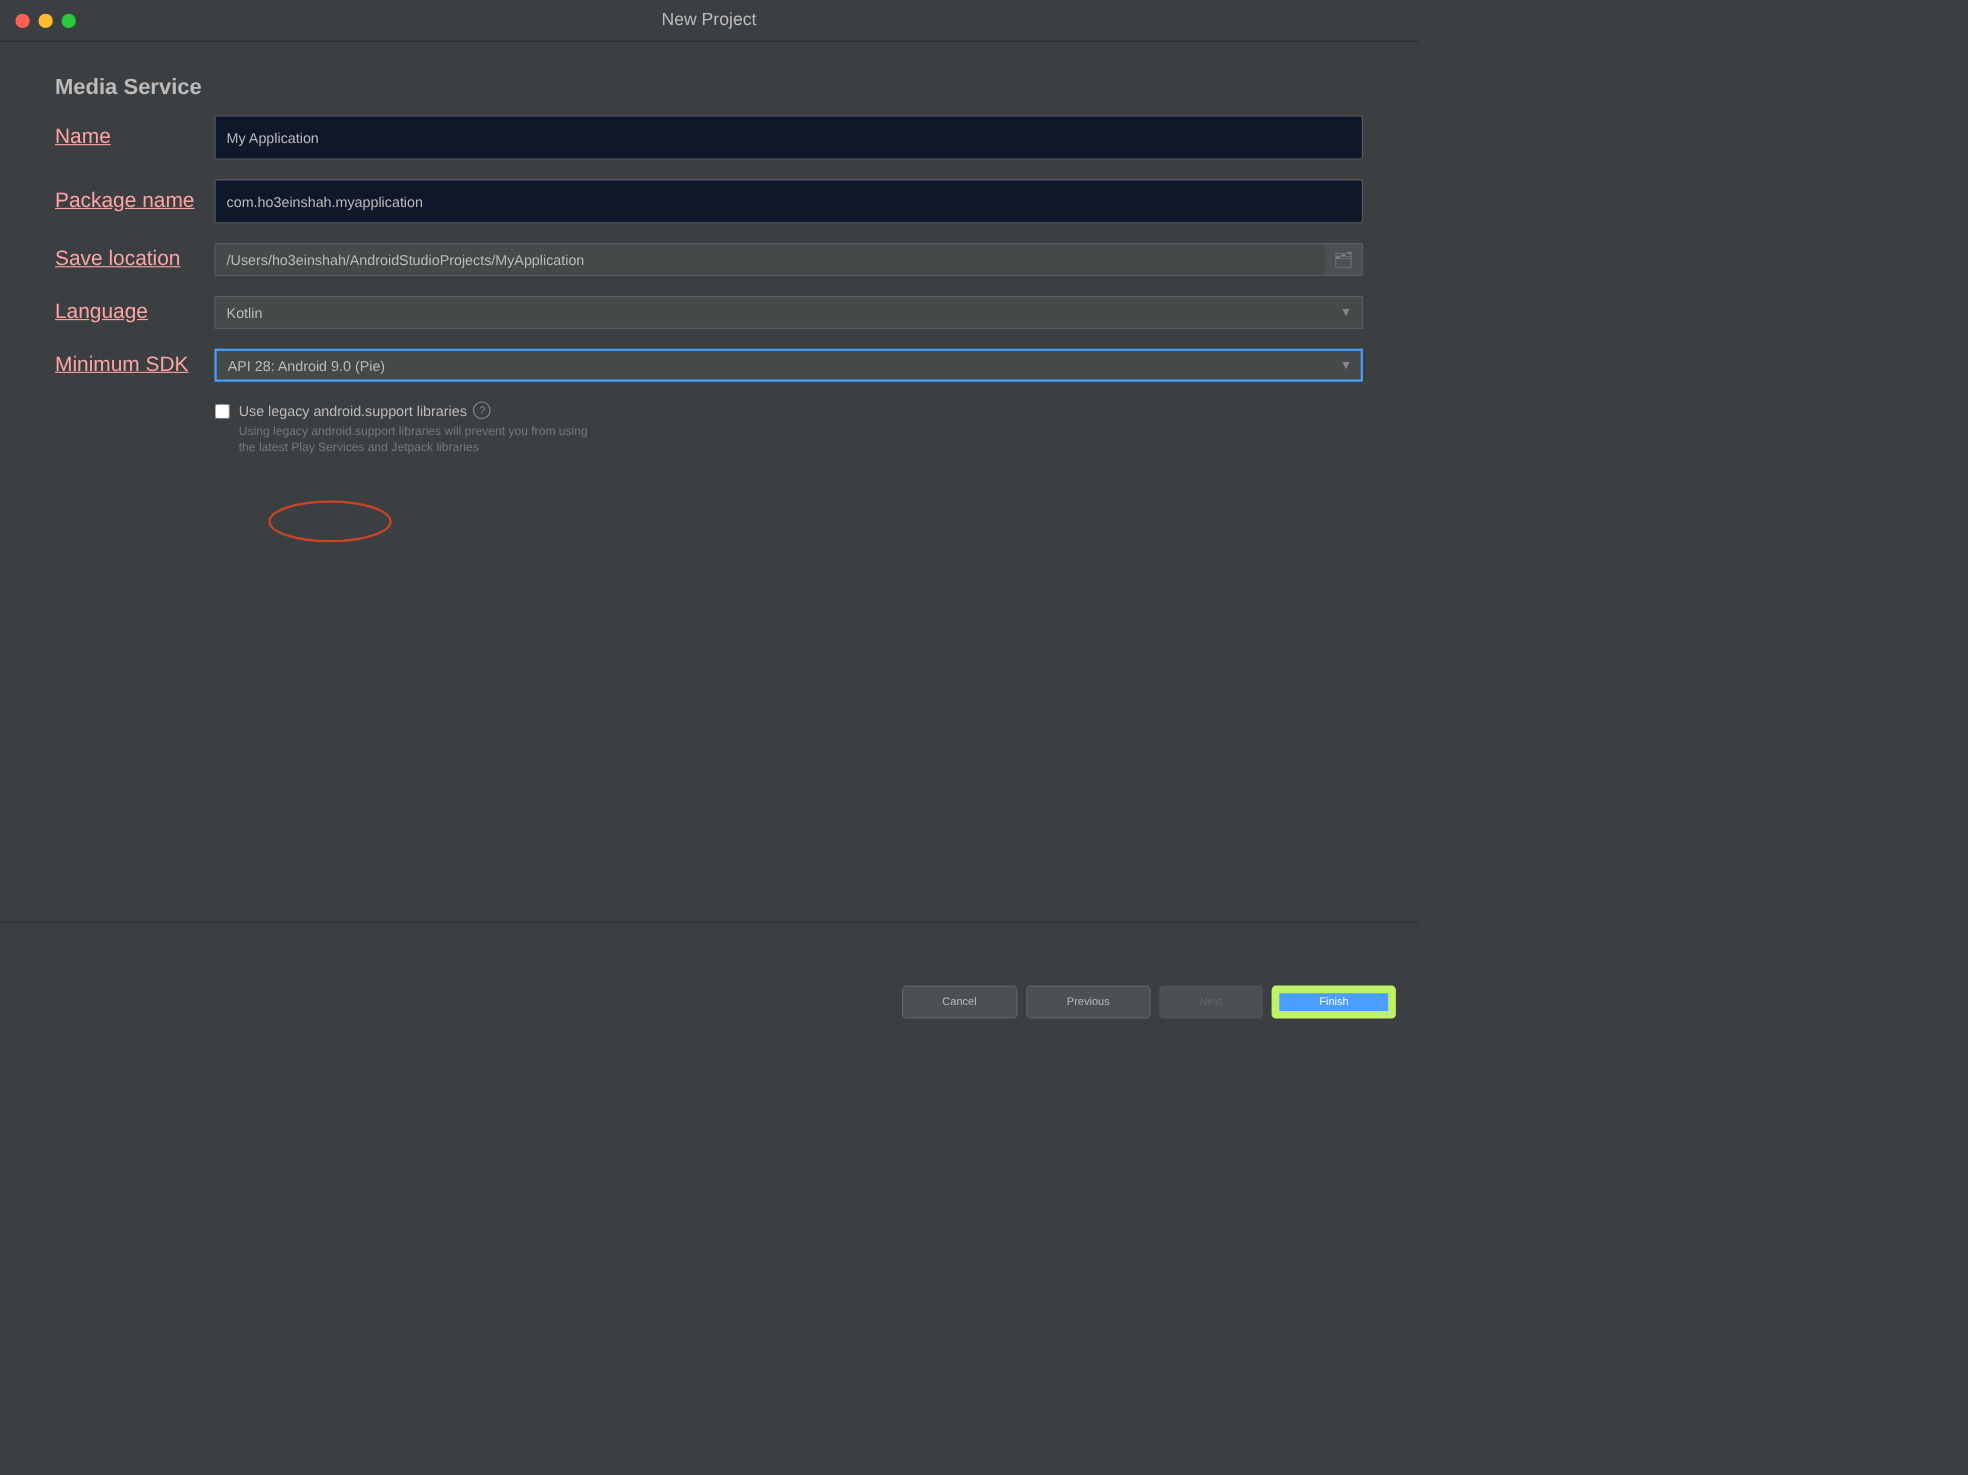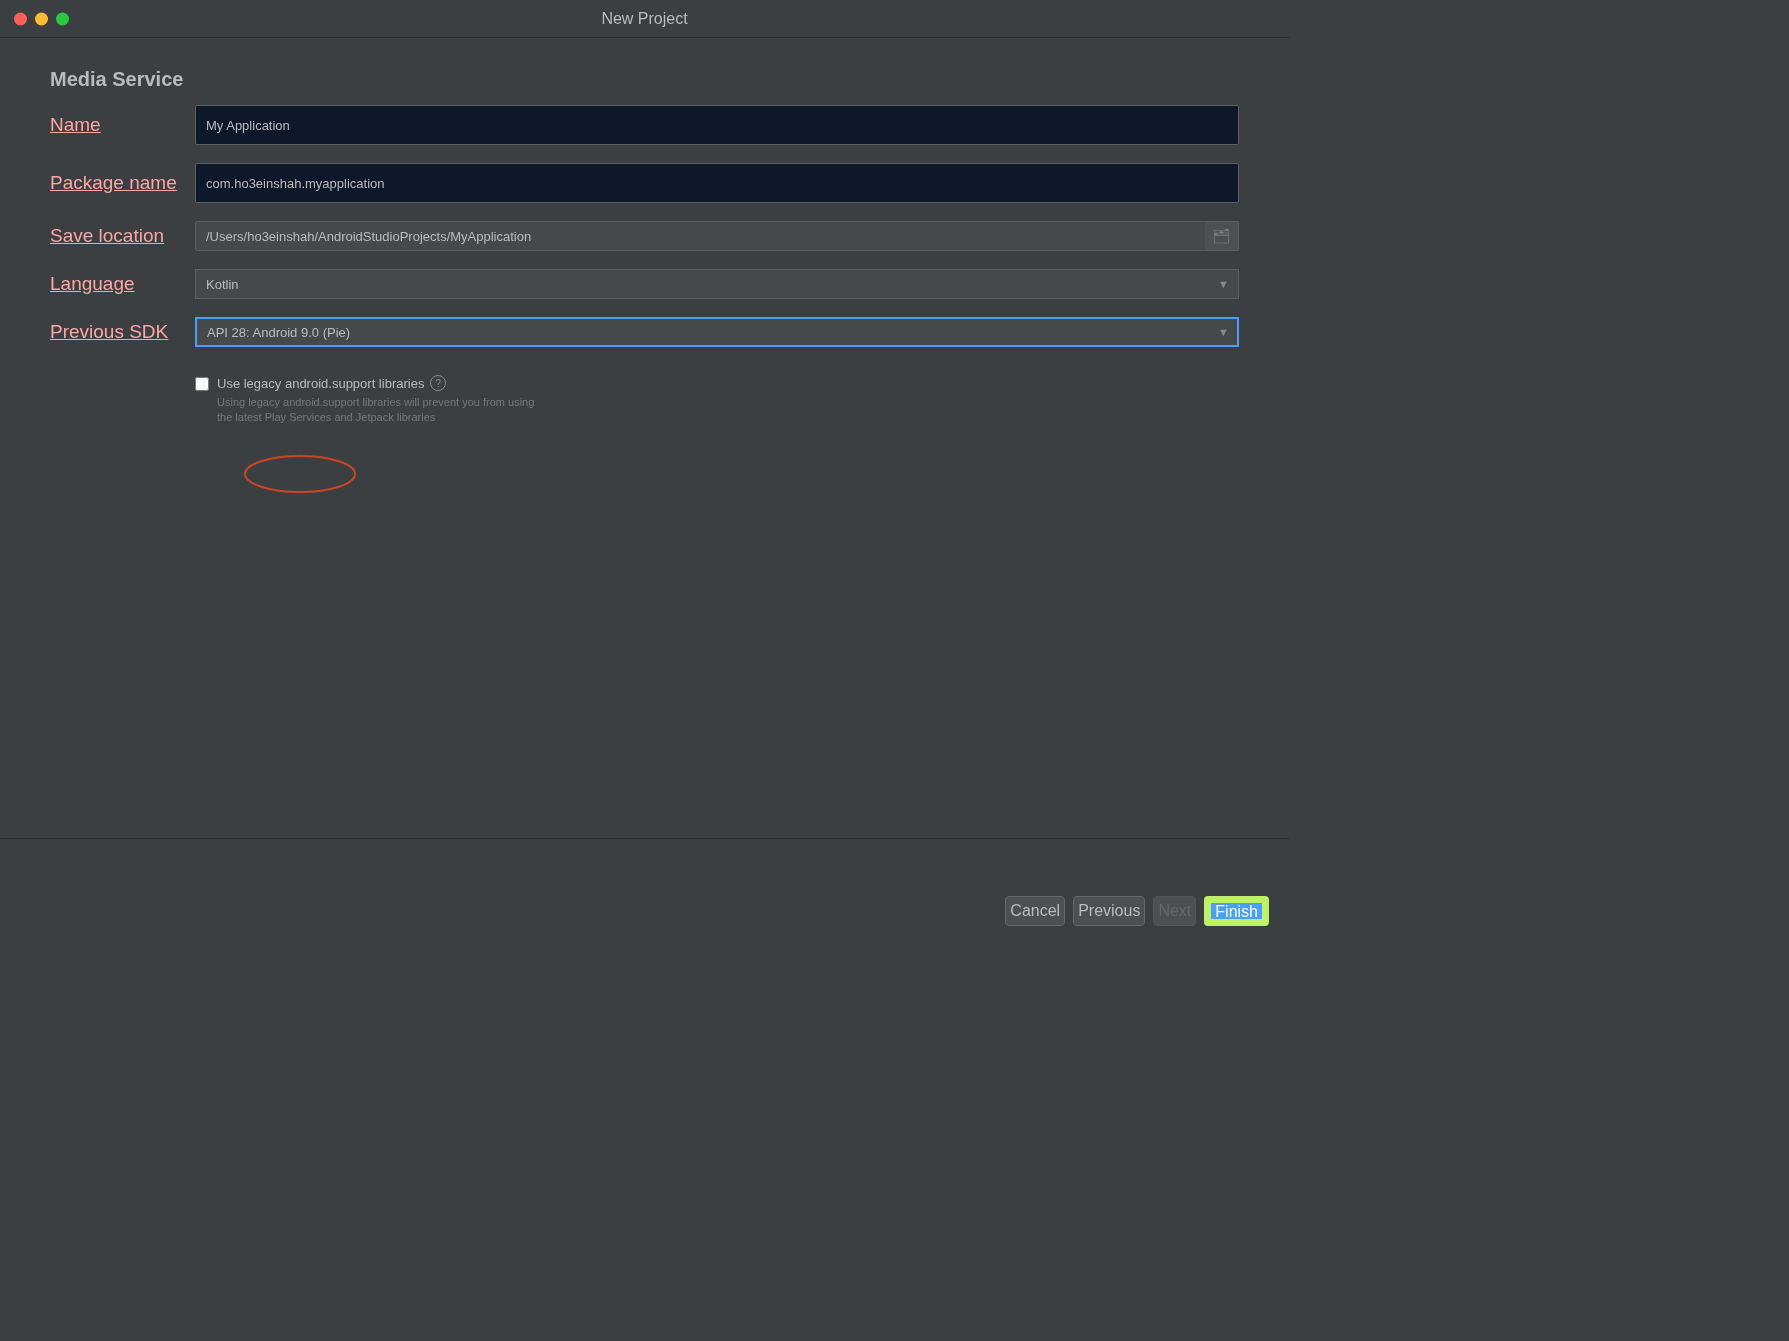--- a/index.html
+++ b/index.html
@@ -173,21 +173,21 @@
       font-size: 11px;
     }
 
     .language-row {
       position: relative;
     }
 
     .checkbox-row {
       display: flex;
       align-items: flex-start;
-      margin-top: 10px;
+      margin-top: 0;
       margin-left: 145px;
     }
 
     .checkbox-area {
       display: flex;
       align-items: flex-start;
       gap: 8px;
     }
 
     .form-checkbox {
@@ -243,23 +243,23 @@
       display: flex;
       justify-content: flex-end;
       align-items: center;
       padding: 15px 20px;
       gap: 8px;
       border-top: 1px solid #2b2b2b;
     }
 
     .btn {
       height: 30px;
-      padding: 0 4px;
+      padding: 0 36px;
       border-radius: 4px;
-      font-size: 16px;
+      font-size: 10px;
       cursor: pointer;
       border: none;
       outline: none;
       margin-top: 42px;
     }
 
     .btn-default {
       background: #4c5052;
       color: #bbbbbb;
       border: 1px solid #636669;
@@ -323,21 +323,21 @@
       </select>
       <span class="select-arrow">▼</span>
     </div>
 
     <svg style="position:absolute; left: 195px; top: 185px; pointer-events:none; overflow:visible; z-index:10;" width="110" height="40">
       <ellipse cx="55" cy="20" rx="55" ry="18" fill="none" stroke="#cc4422" stroke-width="2"></ellipse>
     </svg>
   </div>
 
   <div class="form-row">
-    <div class="form-label">Previous SDK</div>
+    <div class="form-label">Minimum SDK</div>
     <div class="select-wrapper">
       <select class="form-select active-border">
         <option>API 28: Android 9.0 (Pie)</option>
         <option>API 27: Android 8.1 (Oreo)</option>
         <option>API 26: Android 8.0 (Oreo)</option>
         <option>API 21: Android 5.0 (Lollipop)</option>
       </select>
       <span class="select-arrow">▼</span>
     </div>
   </div>

